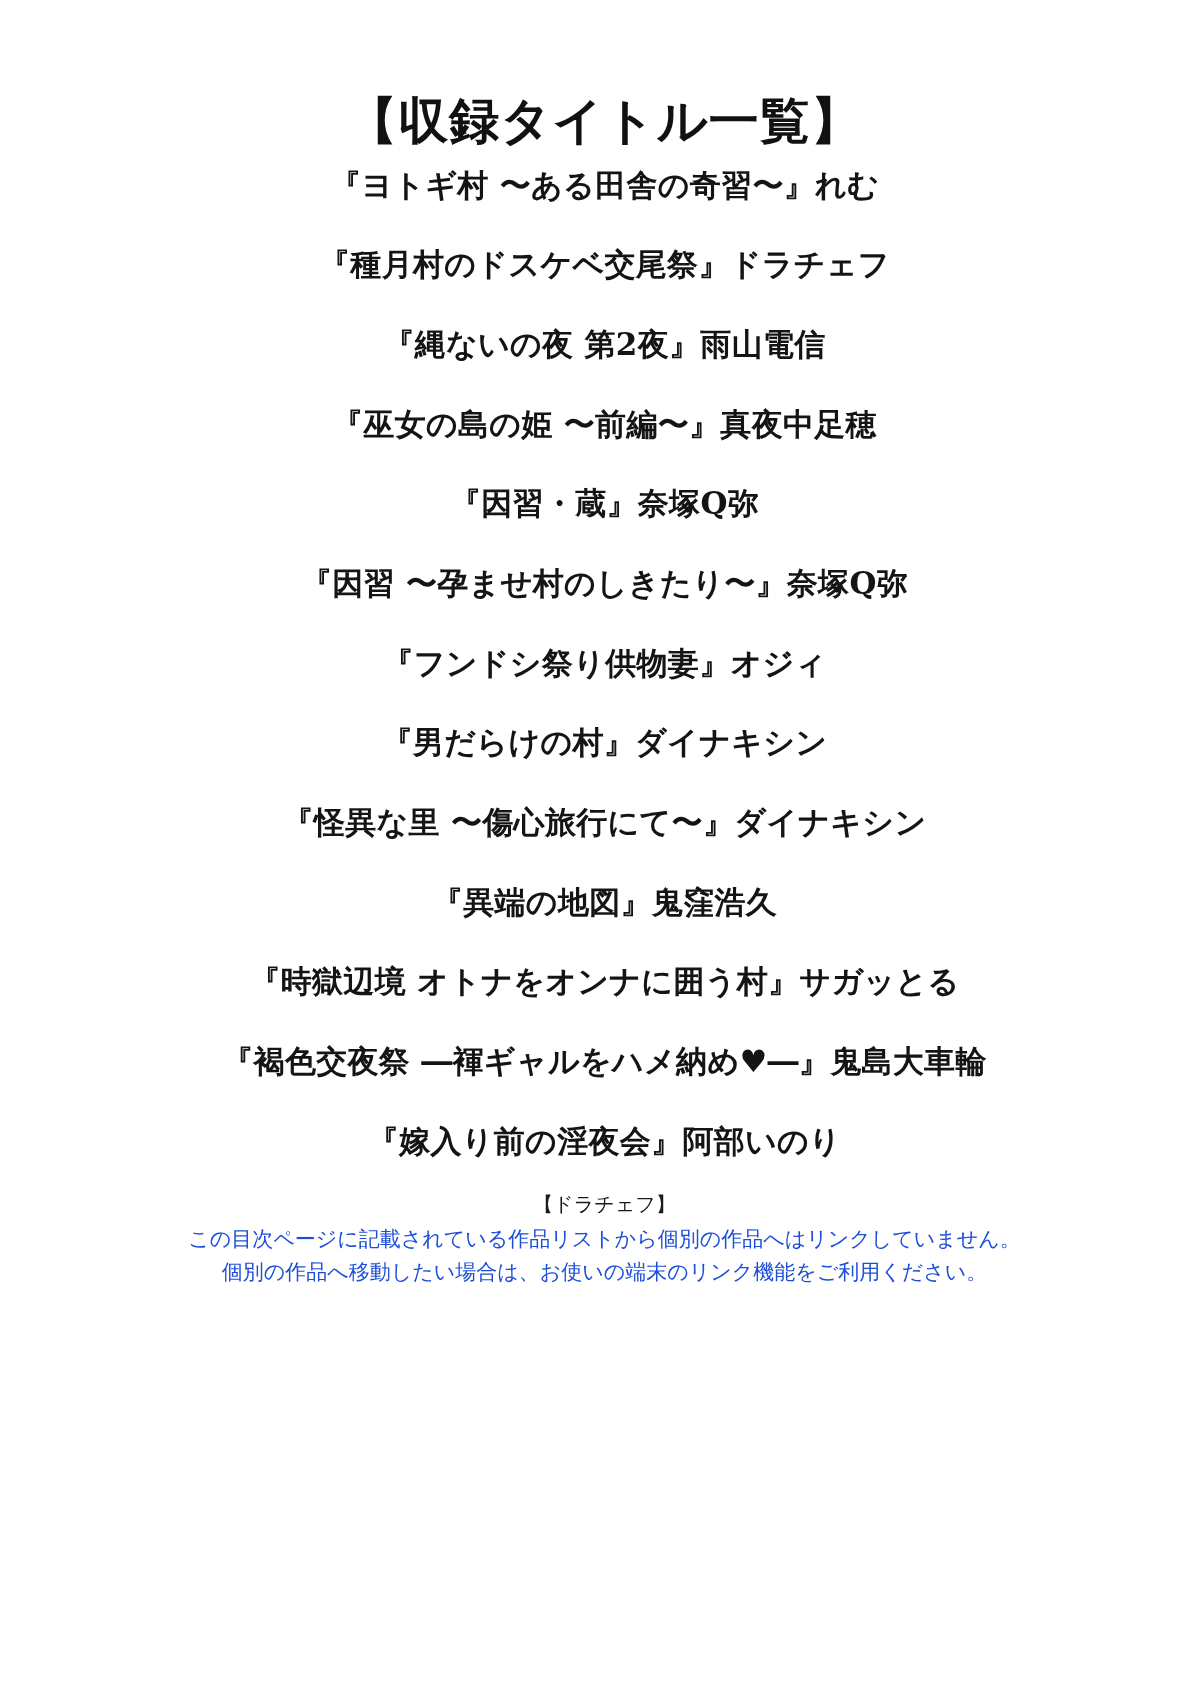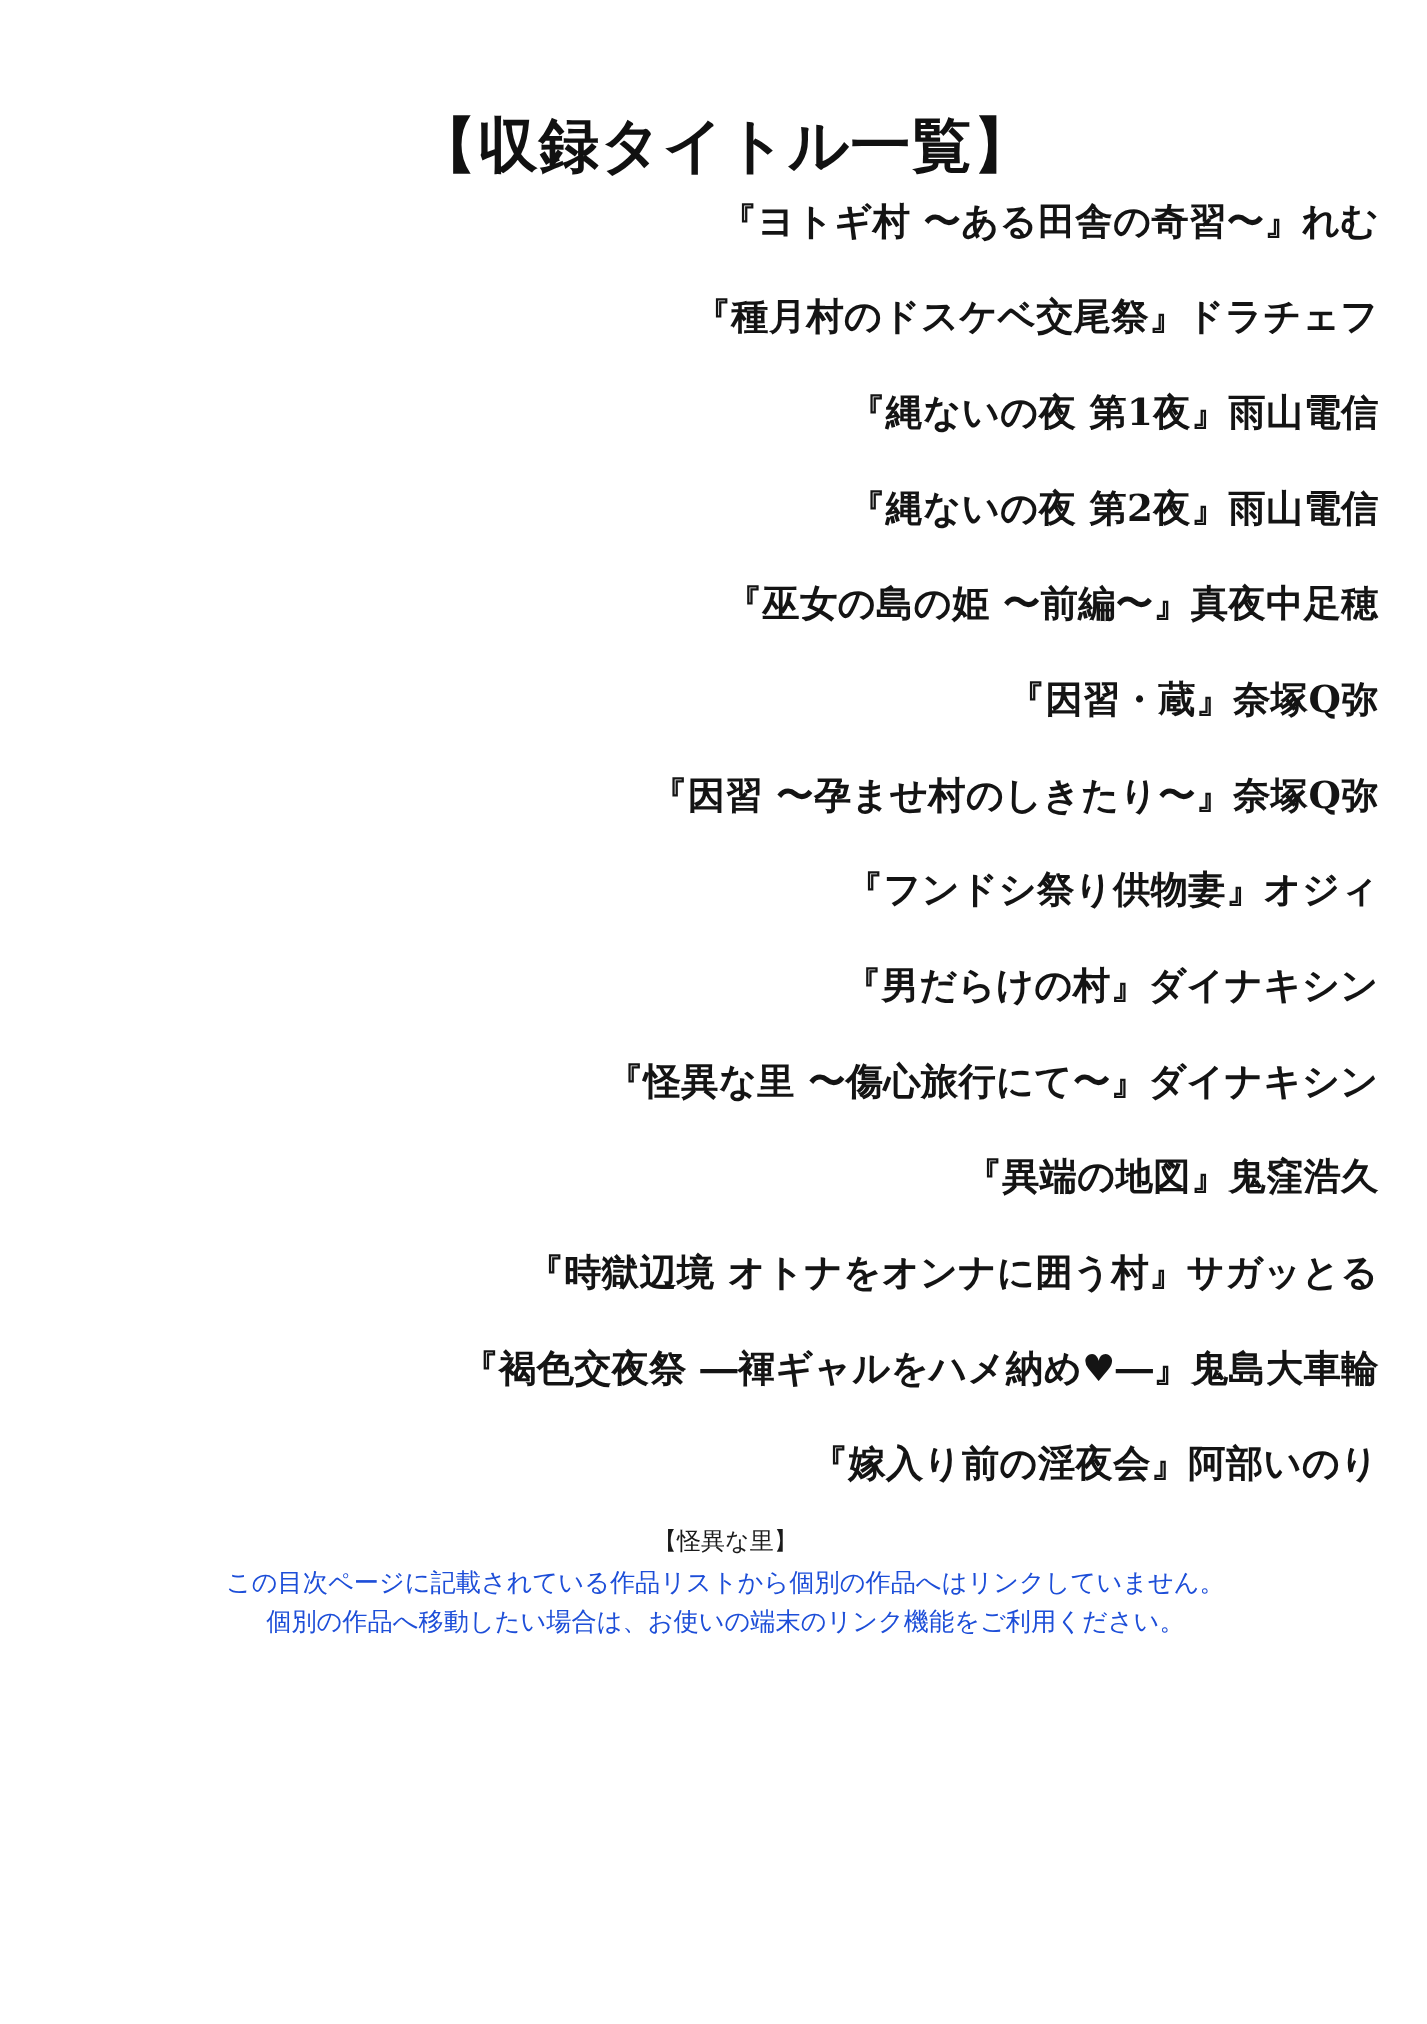--- a/index.html
+++ b/index.html
@@ -33,21 +33,21 @@
     margin: 8px 0 16px 0;
     color: #111111;
   }
   .title-list {
     list-style: none;
     margin: 0;
     padding: 0;
     width: 100%;
   }
   .title-list li {
-    text-align: right;
+    text-align: center;
     font-size: 31px;
     font-weight: 700;
     line-height: 1.28;
     letter-spacing: 0.01em;
     margin: 0 0 40px 0;
     color: #141414;
     white-space: nowrap;
   }
   .title-list li:last-child {
     margin-bottom: 26px;
@@ -76,33 +76,32 @@
 </head>
 <body>
 
 <div class="page">
 
   <h1 class="doc-title">【収録タイトル一覧】</h1>
 
   <ul class="title-list">
     <li>『ヨトギ村 〜ある田舎の奇習〜』れむ</li>
     <li>『種月村のドスケベ交尾祭』ドラチェフ</li>
-    <li>『縄ないの夜 第1夜』雨山電信</li>
     <li>『縄ないの夜 第2夜』雨山電信</li>
     <li>『巫女の島の姫 〜前編〜』真夜中足穂</li>
     <li>『因習・蔵』奈塚Q弥</li>
     <li>『因習 〜孕ませ村のしきたり〜』奈塚Q弥</li>
     <li>『フンドシ祭り供物妻』オジィ</li>
     <li>『男だらけの村』ダイナキシン</li>
     <li>『怪異な里 〜傷心旅行にて〜』ダイナキシン</li>
     <li>『異端の地図』鬼窪浩久</li>
     <li>『時獄辺境 オトナをオンナに囲う村』サガッとる</li>
     <li>『褐色交夜祭 ―褌ギャルをハメ納め♥―』鬼島大車輪</li>
     <li>『嫁入り前の淫夜会』阿部いのり</li>
   </ul>
 
   <div class="notice">
-    <div class="notice-heading">【怪異な里】</div>
+    <div class="notice-heading">【ドラチェフ】</div>
     <div class="notice-line">この目次ページに記載されている作品リストから個別の作品へはリンクしていません。</div>
     <div class="notice-line">個別の作品へ移動したい場合は、お使いの端末のリンク機能をご利用ください。</div>
   </div>
 
 </div>
 
 </body></html>

